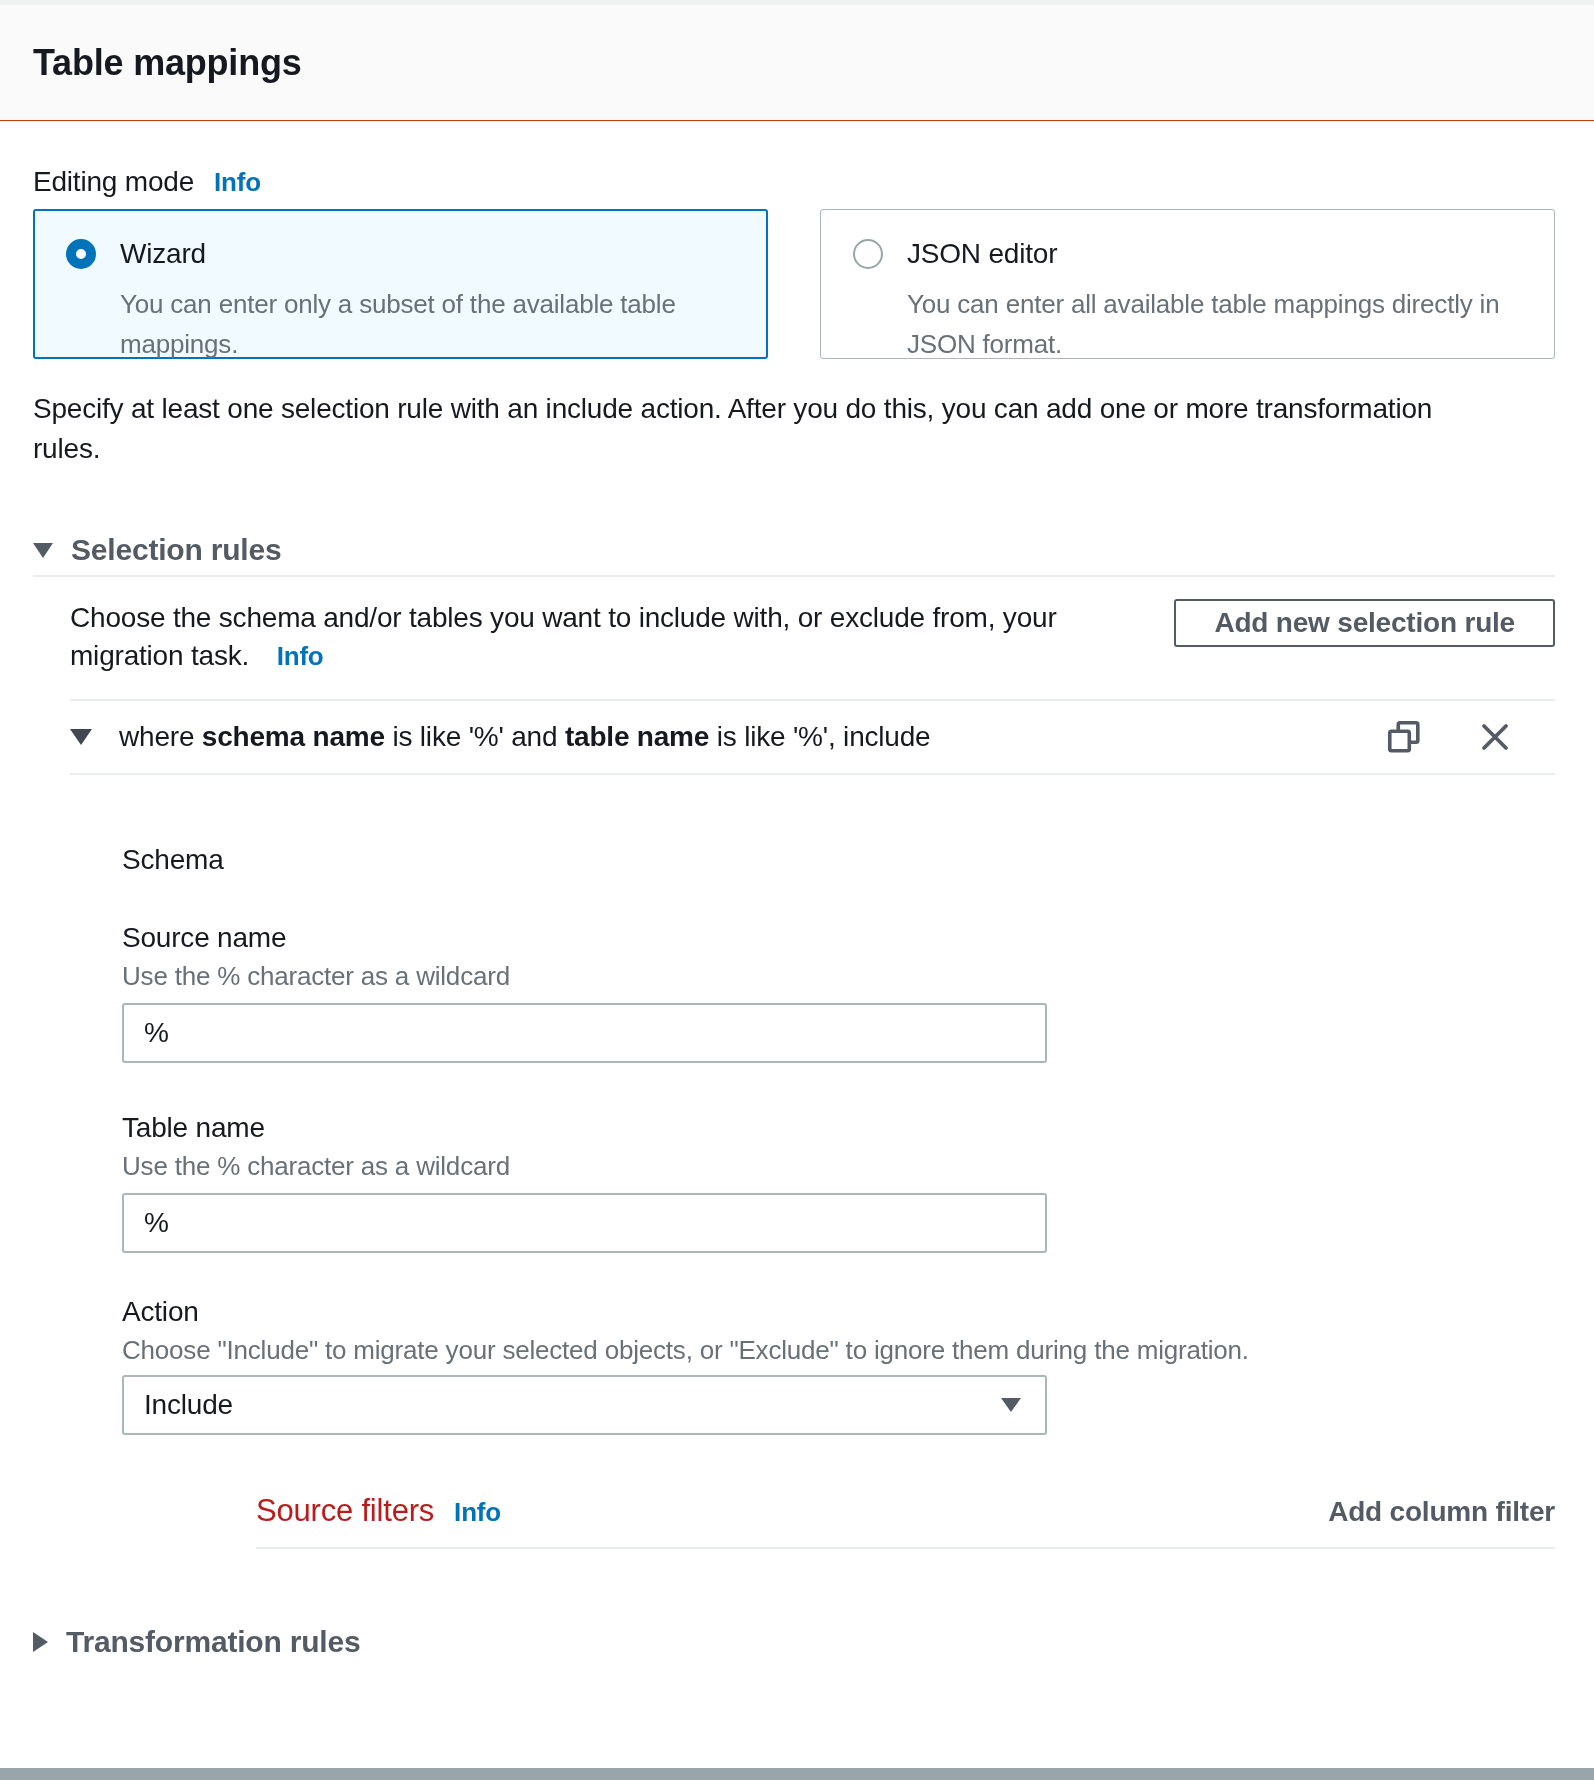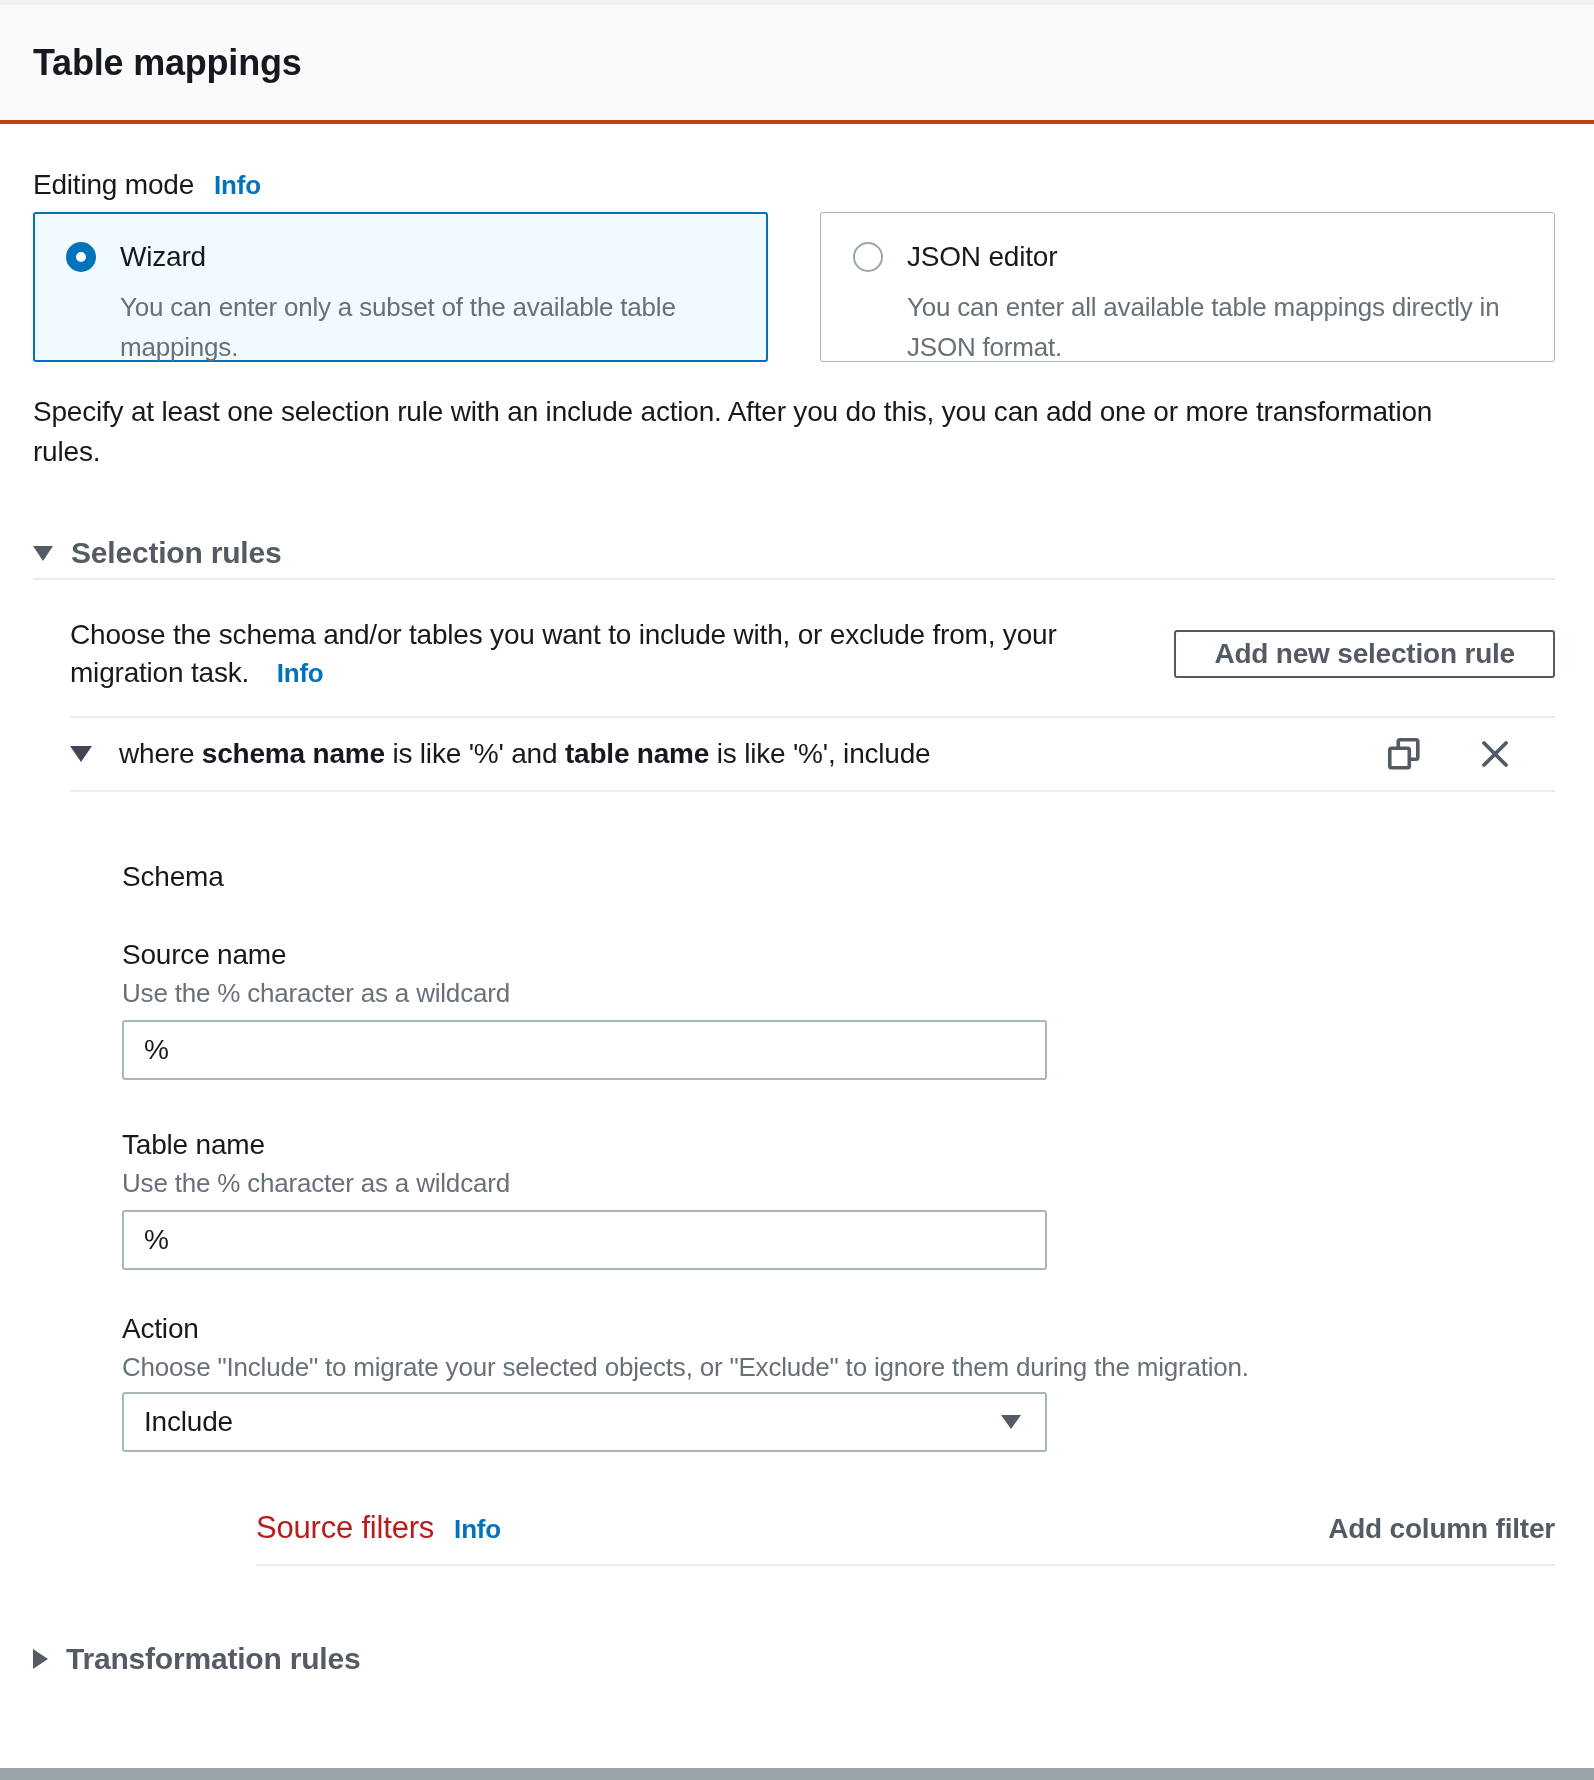--- a/index.html
+++ b/index.html
@@ -4,21 +4,21 @@
 <style>
   html,body{margin:0;padding:0;}
   body{
     width:1594px;height:1780px;position:relative;overflow:hidden;
     background:#ffffff;
     font-family:"Liberation Sans", sans-serif;
     color:#16191f;letter-spacing:-0.2px;
   }
   
   .panel-header{
-    background:#fafafa;border-top:5px solid #f0f1f1;border-bottom:4px solid #c2410c;
+    background:#fafafa;border-top:5px solid #f0f1f1;border-bottom:1px solid #c2410c;
     height:115px;padding:0 33px;display:flex;align-items:center;
   }
   .panel-title{font-size:36px;font-weight:700;color:#16191f;}
   
   .main{padding:0 39px 0 33px;position:relative;}
   .field-row{display:flex;align-items:baseline;margin-top:44px;}
   .field-label{font-size:28px;color:#16191f;line-height:34px;}
   .info-link{font-size:26px;font-weight:700;color:#0073bb;margin-left:20px;text-decoration:none;cursor:pointer;}
   
   .cards{display:flex;gap:52px;margin-top:10px;}
@@ -38,21 +38,21 @@
   .intro{margin-top:30px;font-size:28px;line-height:40px;color:#16191f;}
   
   .section-header{display:flex;align-items:center;cursor:pointer;}
   .section-header .hdr-text{font-size:30px;font-weight:700;color:#545b64;margin-left:18px;line-height:34px;}
   .tri-down{width:0;height:0;border-left:10px solid transparent;border-right:10px solid transparent;border-top:15px solid #545b64;}
   .tri-right{width:0;height:0;border-top:10px solid transparent;border-bottom:10px solid transparent;border-left:15px solid #545b64;}
   .divider{height:0;border-top:2px solid #eaeded;}
   .div-full{margin-top:8px;}
   .div-indent{margin-left:37px;}
   
-  .rules-desc-row{display:flex;justify-content:space-between;align-items:center;margin-top:36px;margin-left:37px;}
+  .rules-desc-row{display:flex;justify-content:space-between;align-items:flex-start;margin-top:22px;margin-left:37px;}
   .rules-desc{font-size:28px;line-height:38px;color:#16191f;max-width:1060px;}
   .btn-secondary{
     box-sizing:border-box;flex:none;height:48px;background:#fff;border:2px solid #545b64;border-radius:3px;
     font-family:inherit;font-size:28px;font-weight:700;color:#545b64;padding:0 38px;cursor:pointer;letter-spacing:-0.2px;
   }
   .rule-header-row{display:flex;align-items:center;height:72px;margin-left:37px;}
   .rule-tri{width:0;height:0;border-left:11px solid transparent;border-right:11px solid transparent;border-top:16px solid #414750;flex:none;}
   .rule-title{font-size:28px;color:#16191f;margin-left:27px;flex:1;}
   .rule-title b{font-weight:700;}
   .rule-icons{display:flex;align-items:center;gap:58px;margin-right:44px;}

